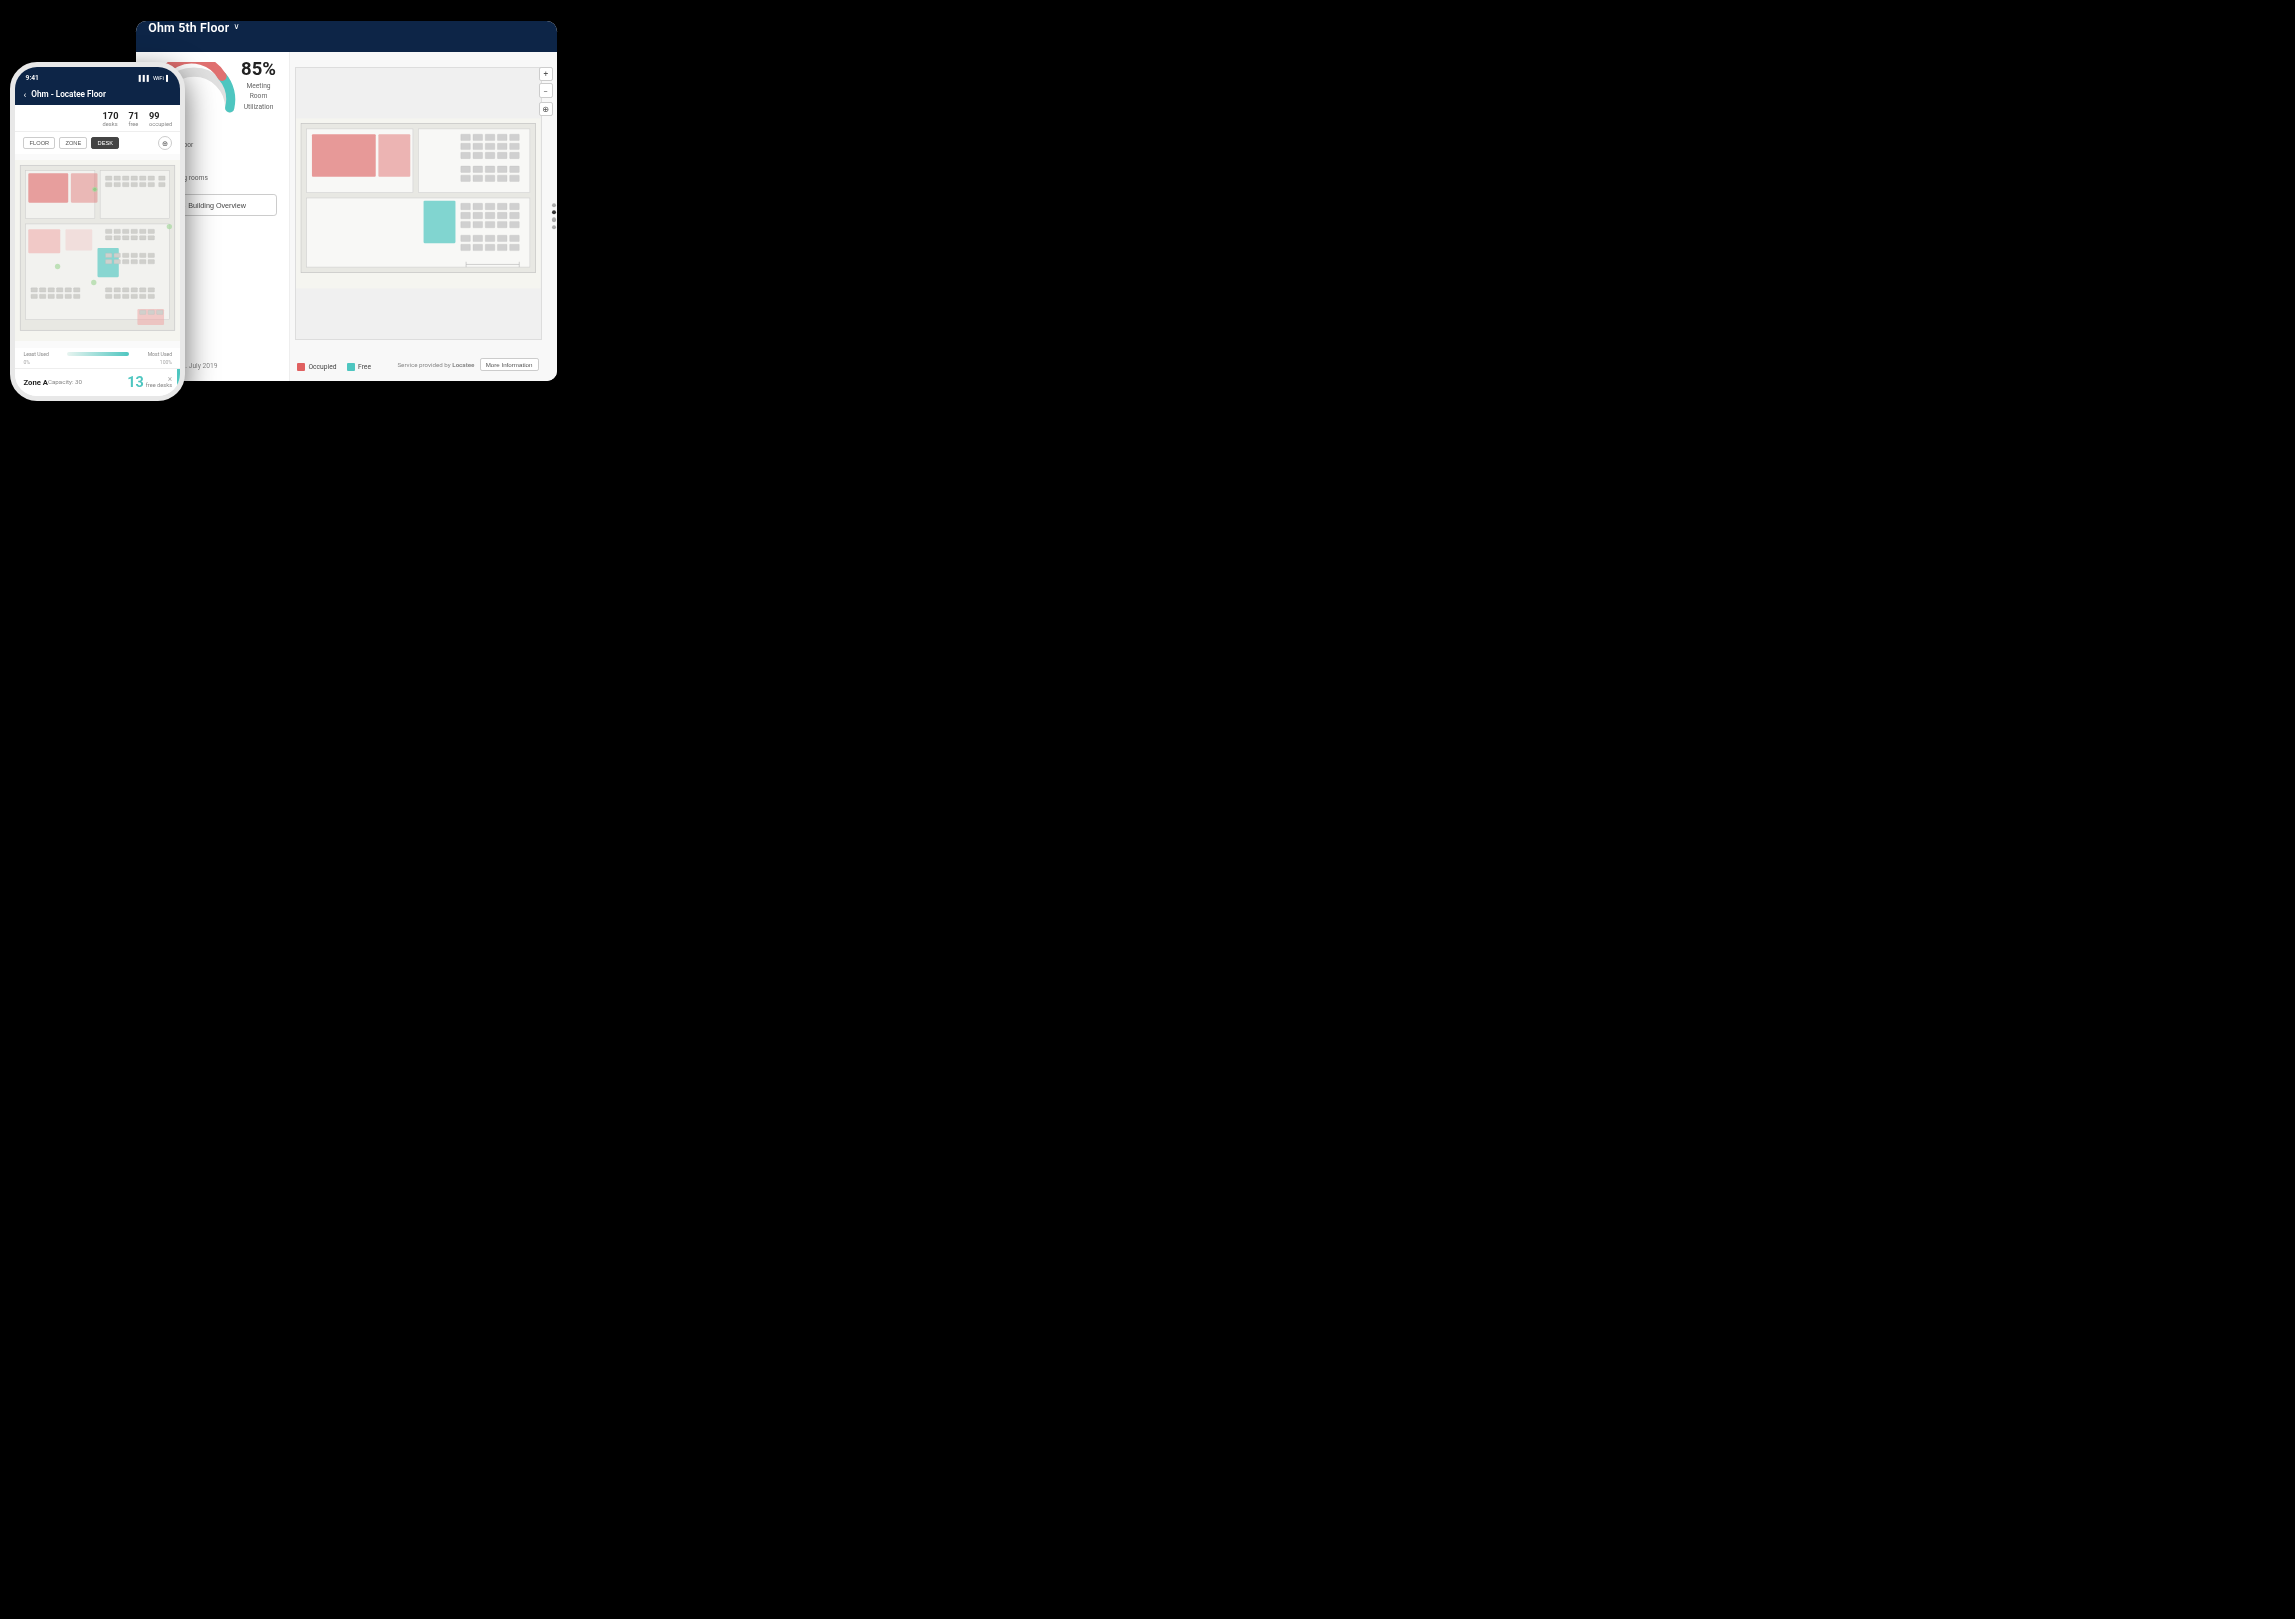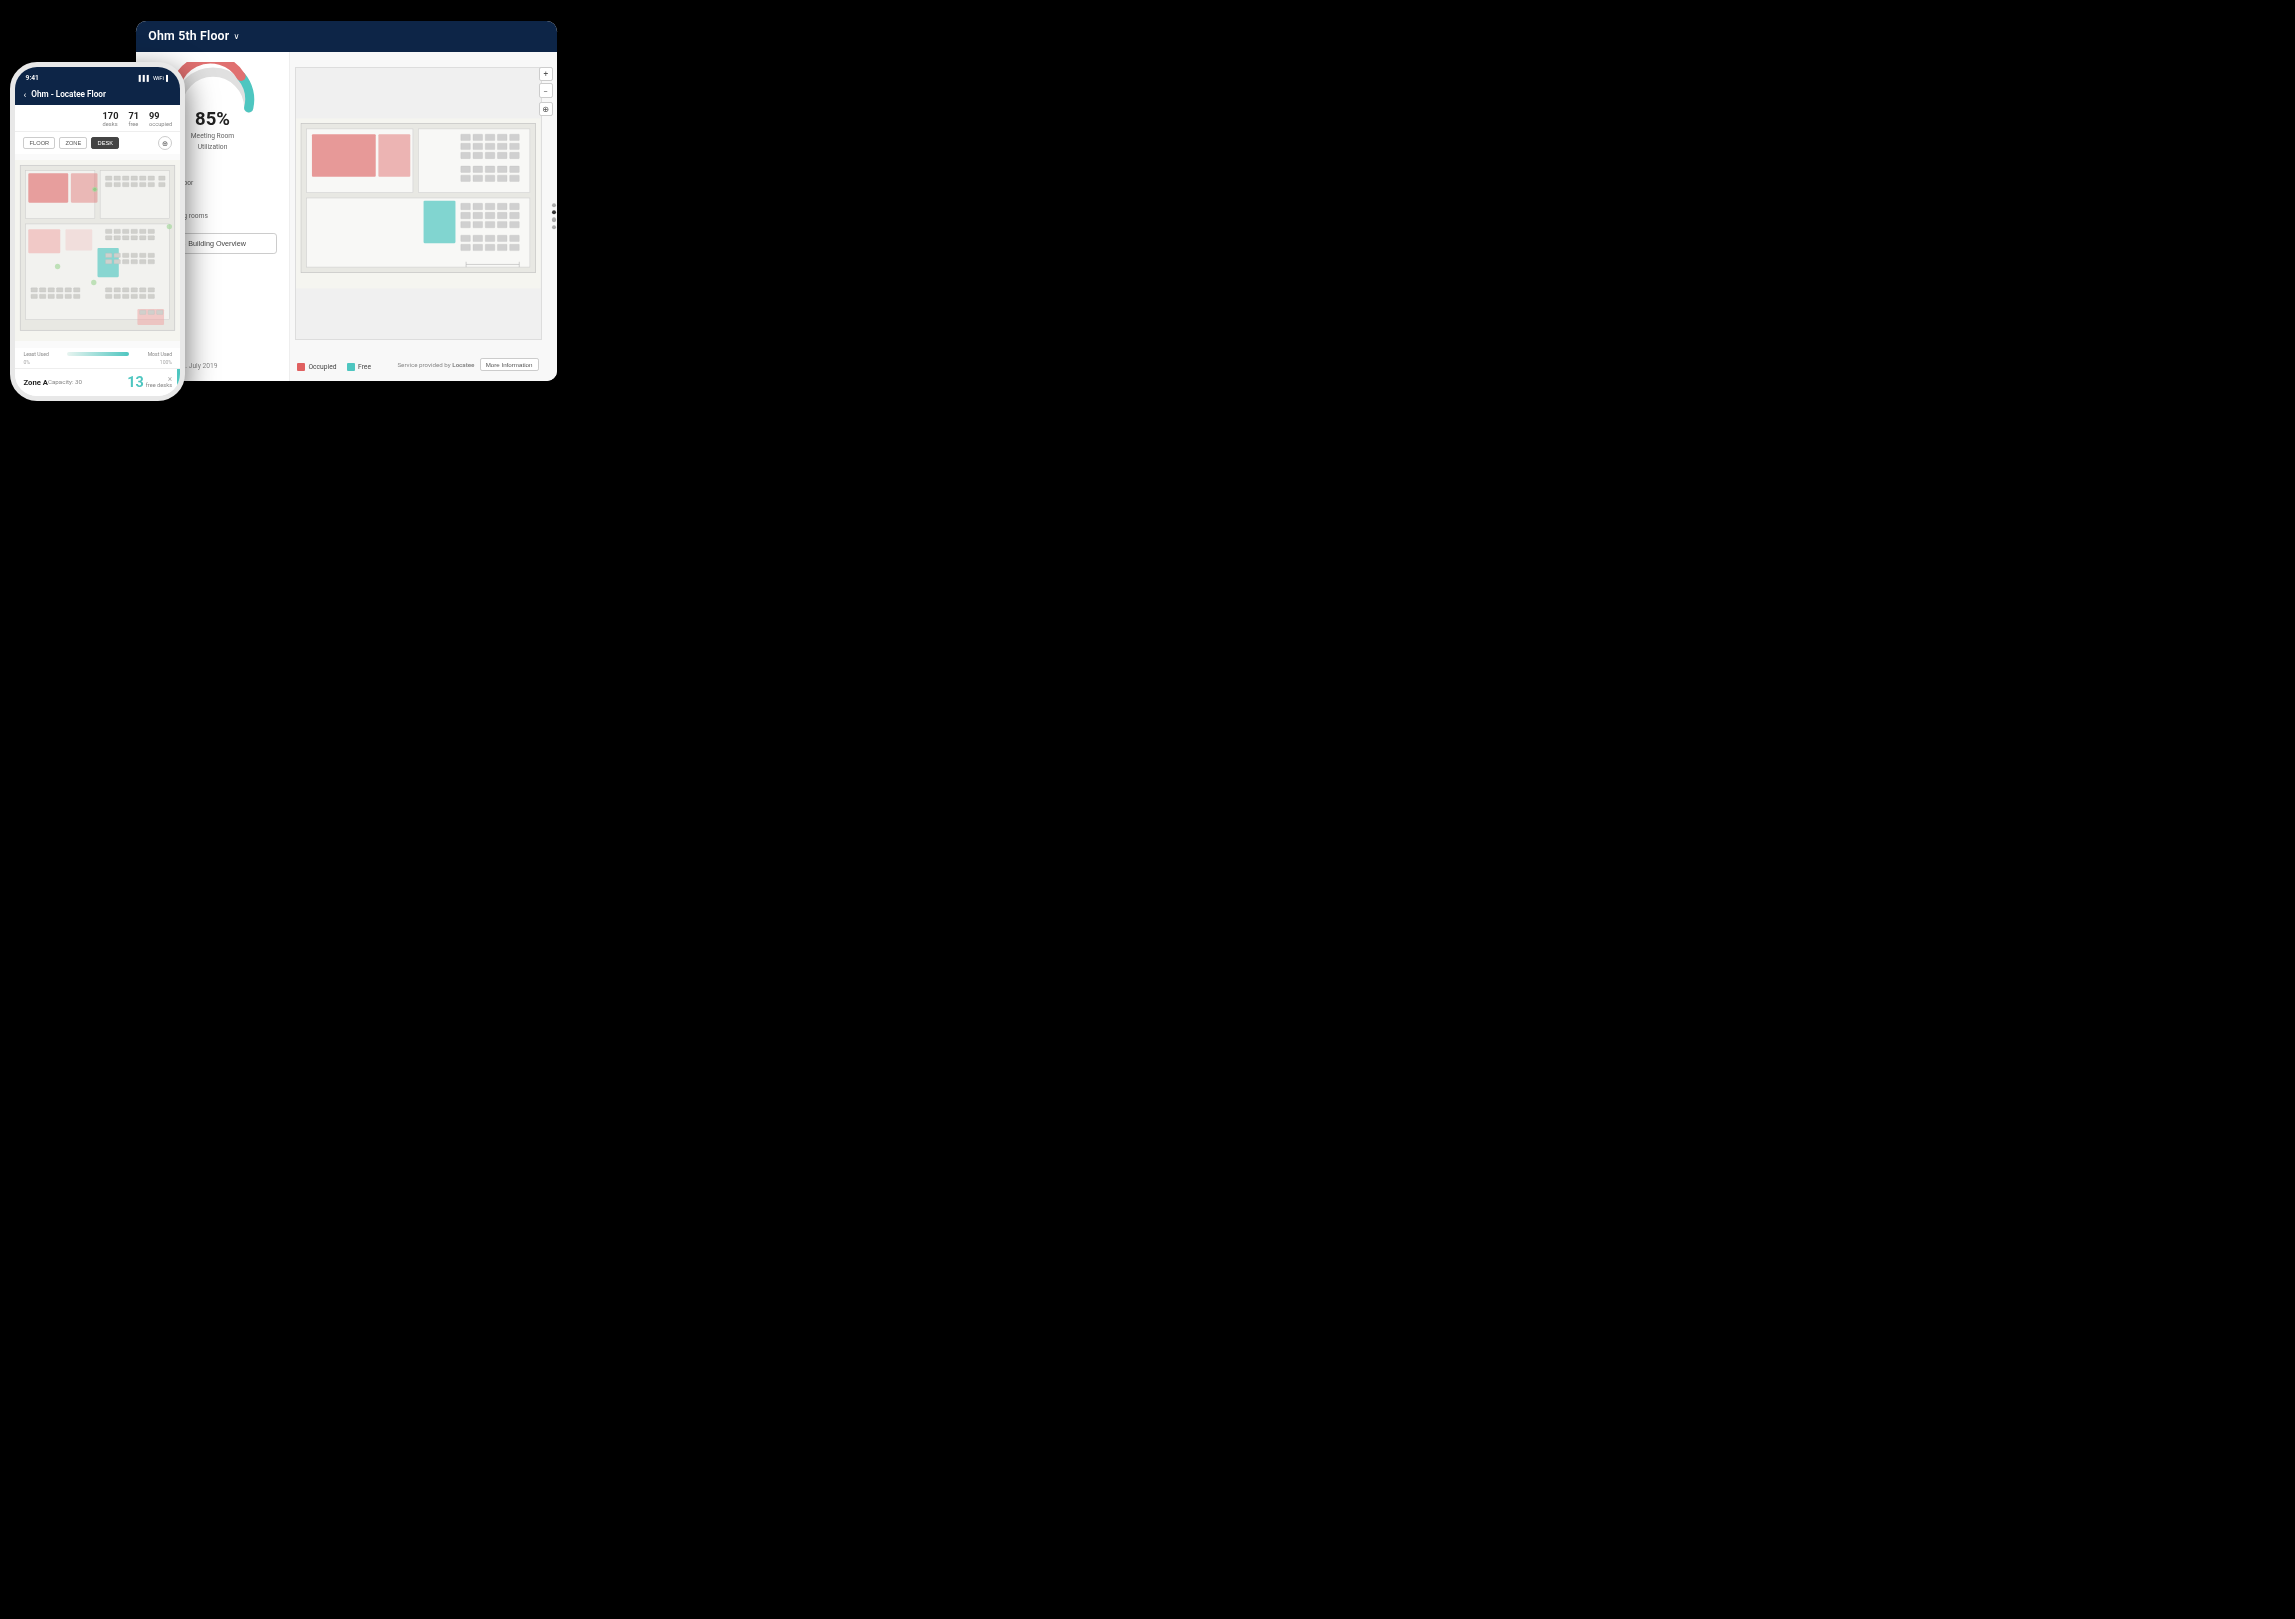--- a/index.html
+++ b/index.html
@@ -28,21 +28,20 @@
       box-shadow: 0 10.3px 31px rgba(0,0,0,0.5);
       overflow: hidden;
       display: flex;
       flex-direction: column;
     }
 
     .tablet-header {
       background: #0d2547;
       height: 31px;
       display: flex;
-      align-items: center;
       padding: 0 12.3px;
       flex-shrink: 0;
     }
 
     .tablet-title {
       color: #fff;
       font-size: 12.3px;
       font-weight: 600;
       letter-spacing: 0.2px;
     }
@@ -66,21 +65,21 @@
       padding: 10.3px 12.3px;
       display: flex;
       flex-direction: column;
       gap: 8.2px;
       border-right: 0.5px solid #eee;
     }
 
     
     .gauge-container {
       display: flex;
-      flex-direction: column;
+      flex-direction: row;
       align-items: center;
       margin-bottom: 2.1px;
     }
 
     .gauge-wrap {
       position: relative;
       width: 92px;
       height: 51px;
     }
 

